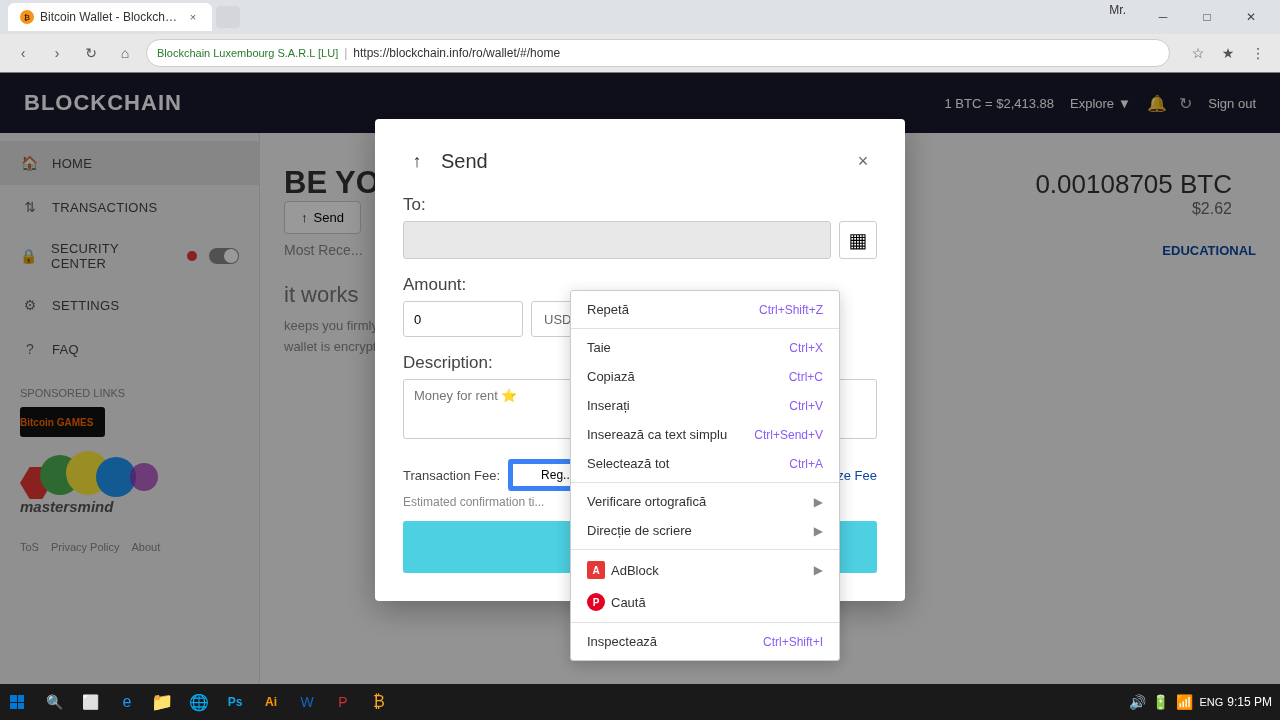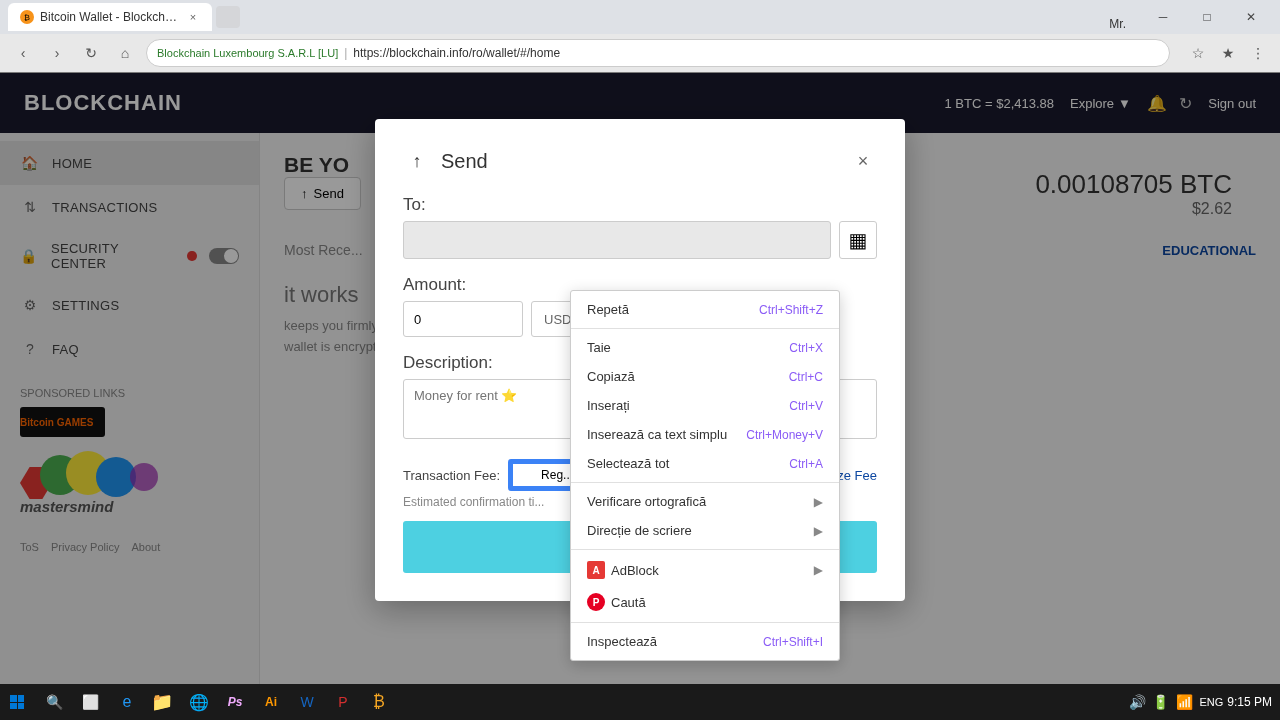--- a/index.html
+++ b/index.html
@@ -15,21 +15,21 @@
     .browser-tab-empty { width: 24px; height: 22px; border-radius: 4px; background: #ccc; margin-left: 4px; opacity: 0.5; }
     .browser-controls { display: flex; align-items: center; gap: 8px; height: 38px; padding: 0 10px; background: #e8e8e8; }
     .nav-btn { width: 26px; height: 26px; display: flex; align-items: center; justify-content: center; border-radius: 50%; cursor: pointer; color: #555; font-size: 14px; }
     .address-bar { flex: 1; height: 28px; background: white; border: 1px solid #ccc; border-radius: 14px; display: flex; align-items: center; padding: 0 10px; gap: 6px; font-size: 12px; }
     .address-secure { font-size: 11px; color: #2a7a2a; white-space: nowrap; }
     .address-url { color: #333; font-size: 12px; }
     .browser-actions { display: flex; gap: 6px; align-items: center; margin-left: 8px; }
     .browser-action-btn { width: 24px; height: 24px; display: flex; align-items: center; justify-content: center; color: #555; cursor: pointer; font-size: 14px; }
     .window-controls { display: flex; gap: 2px; margin-left: 12px; align-items: center; }
     .win-btn { width: 42px; height: 28px; display: flex; align-items: center; justify-content: center; font-size: 12px; cursor: pointer; color: #444; }
-    .titlebar-right { display: flex; align-items: flex-end; margin-left: auto; }
+    .titlebar-right { display: flex; align-items: flex-start; margin-left: auto; }
     .user-label { font-size: 12px; color: #333; margin-right: 4px; }
 
     
     .app { display: flex; flex-direction: column; height: calc(720px - 72px); }
     .header { background: #1a1a2e; height: 60px; display: flex; align-items: center; padding: 0 24px; }
     .logo { color: white; font-size: 22px; font-weight: 900; letter-spacing: 1px; }
     .header-right { margin-left: auto; display: flex; align-items: center; gap: 16px; }
     .btc-price { color: white; font-size: 13px; }
     .explore-btn { color: white; font-size: 13px; display: flex; align-items: center; gap: 4px; cursor: pointer; }
     .header-icons { display: flex; gap: 12px; }
@@ -232,21 +232,21 @@
       <div class="footer-links">
         <span class="footer-link">ToS</span>
         <span class="footer-link">Privacy Policy</span>
         <span class="footer-link">About</span>
       </div>
     </div>
 
     <div class="content">
       <div style="display:flex; justify-content:space-between; align-items:flex-start; padding:20px 24px 8px;">
         <div>
-          <div style="font-size:21px; font-weight:bold; color:#333;">BE YO</div>
+          <div style="font-size:31px; font-weight:bold; color:#333;margin-top:12px;">BE YO</div>
           <button class="send-btn-small">
             <span>↑</span>
             <span>Send</span>
           </button>
         </div>
         <div class="btc-balance">
           <div class="btc-amount">0.00108705 BTC</div>
           <div class="usd-amount">$2.62</div>
         </div>
       </div>
@@ -328,21 +328,21 @@
     <span class="ctx-item-shortcut">Ctrl+C</span>
   </div>
 
   <div class="ctx-item">
     <span class="ctx-item-label">Inserați</span>
     <span class="ctx-item-shortcut">Ctrl+V</span>
   </div>
 
   <div class="ctx-item">
     <span class="ctx-item-label">Inserează ca text simplu</span>
-    <span class="ctx-item-shortcut">Ctrl+Money+V</span>
+    <span class="ctx-item-shortcut">Ctrl+Send+V</span>
   </div>
 
   <div class="ctx-item">
     <span class="ctx-item-label">Selectează tot</span>
     <span class="ctx-item-shortcut">Ctrl+A</span>
   </div>
   <div class="ctx-separator"></div>
 
   <div class="ctx-item">
     <span class="ctx-item-label">Verificare ortografică</span>
@@ -381,21 +381,21 @@
         <div></div>
         <div></div>
     </div>
   </div>
   <div class="taskbar-apps">
     <div class="taskbar-app" style="color:#888; font-size:14px;">🔍</div>
     <div class="taskbar-app" style="color:#aaa; font-size:14px;">⬜</div>
     <div class="taskbar-app" style="color:#2196f3; font-size:16px;">e</div>
     <div class="taskbar-app" style="color:#f5a623;">📁</div>
     <div class="taskbar-app" style="font-size:16px;">🌐</div>
-    <div class="taskbar-app" style="color:#f0abfc; font-size:12px; font-weight:bold;font-style:italic;">Ps</div>
+    <div class="taskbar-app" style="color:#0ea5e9; font-size:12px; font-weight:bold;">Ps</div>
     <div class="taskbar-app" style="color:#ff9800; font-size:12px; font-weight:bold;">Ai</div>
     <div class="taskbar-app" style="color:#1565c0; font-size:14px;">W</div>
     <div class="taskbar-app" style="color:#d32f2f; font-size:14px;">P</div>
     <div class="taskbar-app" style="color:#f5a623; font-size:16px;">₿</div>
   </div>
   <div class="taskbar-right">
     <div class="taskbar-tray">
       <span class="tray-icon">🔊</span>
       <span class="tray-icon">🔋</span>
       <span class="tray-icon">📶</span>

